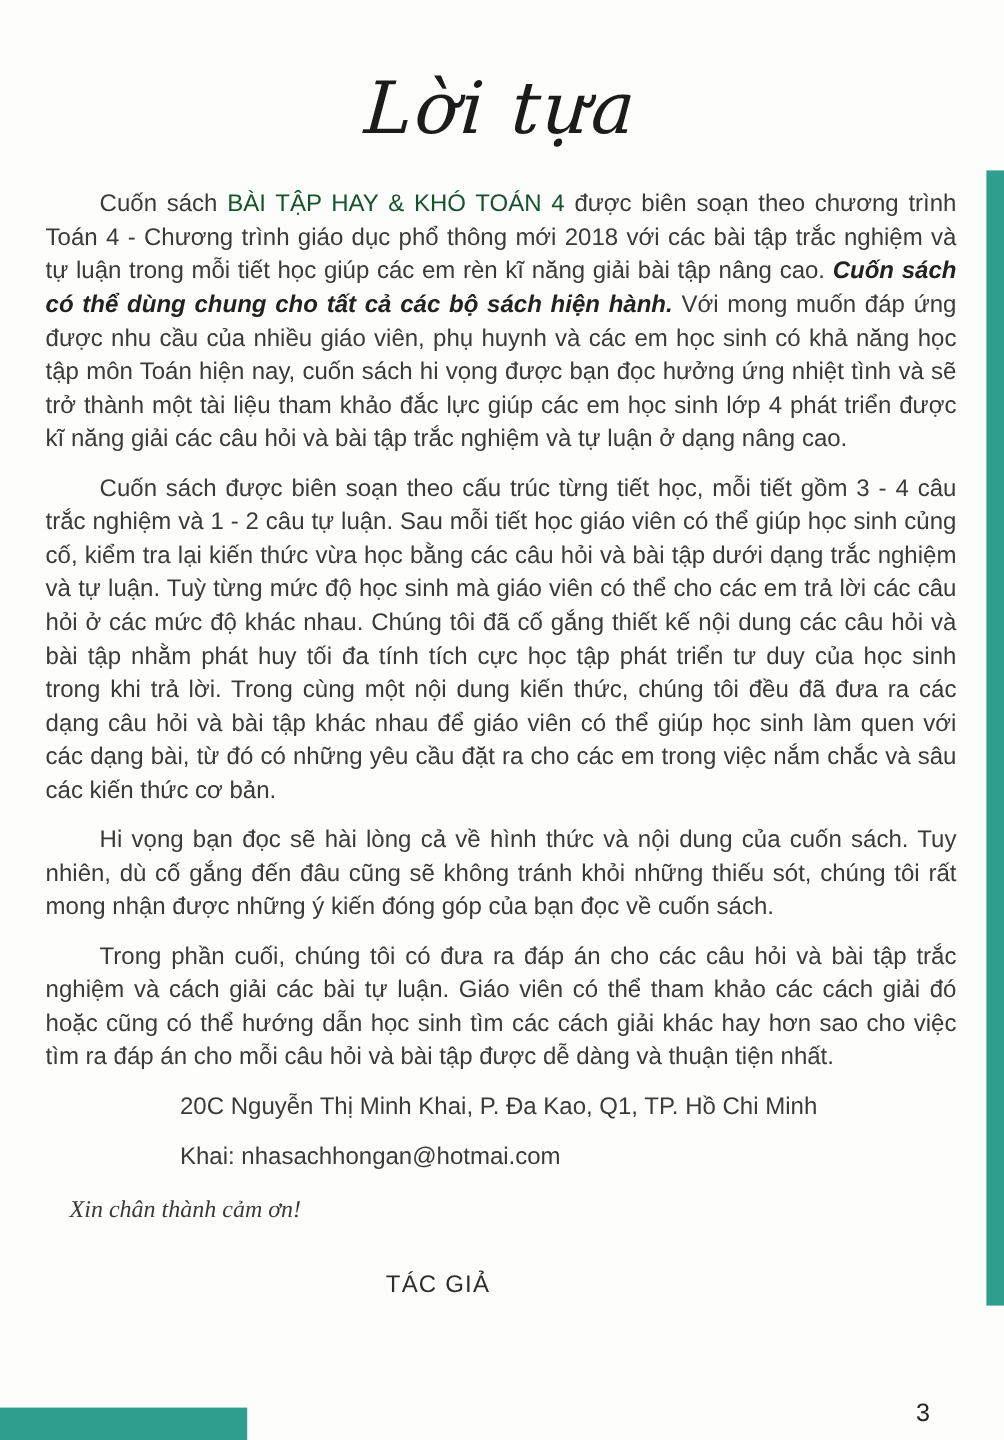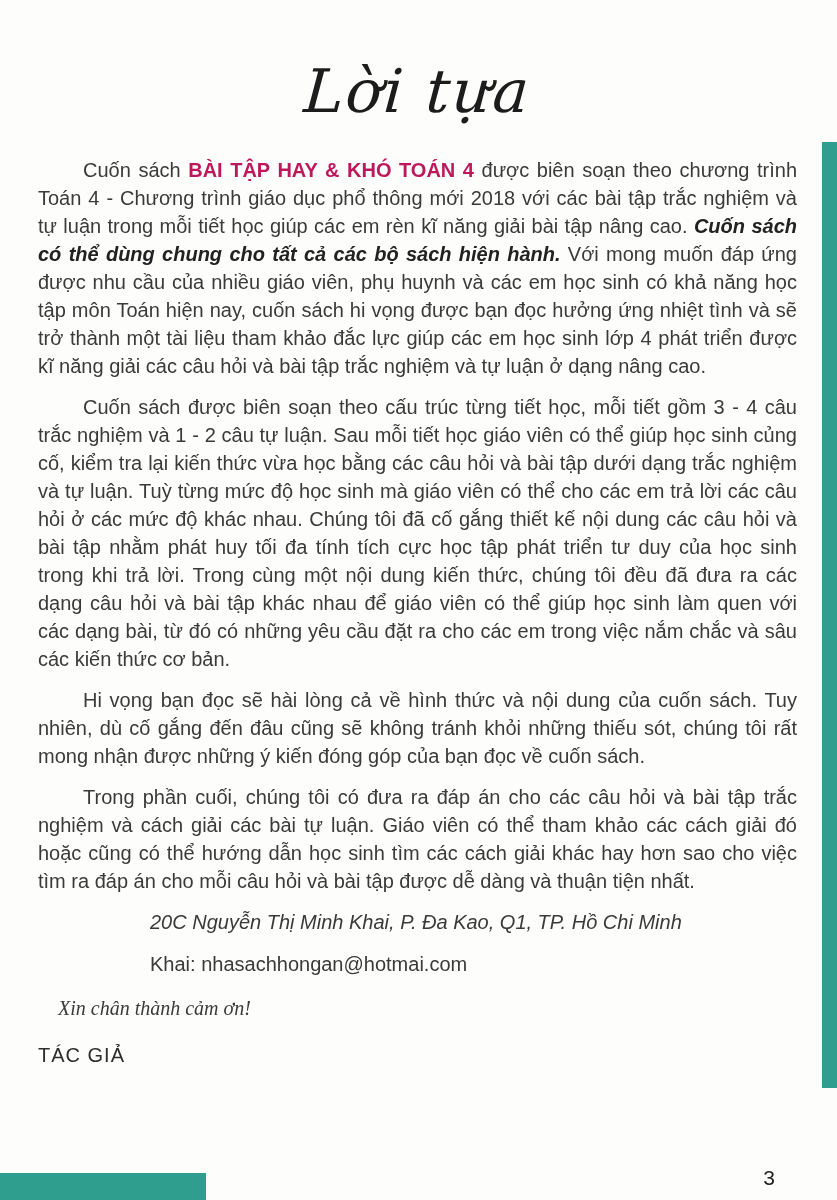--- a/index.html
+++ b/index.html
@@ -43,43 +43,42 @@
     transform:skewX(-4deg);
   }
   .para{
     margin:0 0 13px 0;
     text-align:justify;
     text-indent:45px;
     font-size:20px;
     line-height:28px;
     color:var(--text);
   }
-  .b{font-weight:bold;color:#be185d;}
+  .b{font-weight:normal;color:#14532d;}
   .bi{font-weight:bold;font-style:italic;color:#222;}
   .addr{
     margin:6px 0 0 112px;
     font-size:20px;line-height:28px;
     text-indent:0;
-    font-style:italic;
   }
   .email{
     margin:14px 0 0 112px;
     font-size:20px;line-height:28px;
     text-indent:0;
   }
   .thanks{
     margin:16px 0 0 20px;
     font-size:20px;line-height:28px;
     font-style:italic;
     text-indent:0;
     font-family:Liberation Serif, serif;
   }
   .author{
-    margin:22px 105px 0 0;
-    text-align:left;
+    margin:38px 105px 0 0;
+    text-align:center;
     font-size:20px;
     letter-spacing:1px;
     color:#2d2d2d;
   }
   .page-number{
     position:absolute;
     right:62px;bottom:10px;
     font-size:21px;
     color:#222;
   }

